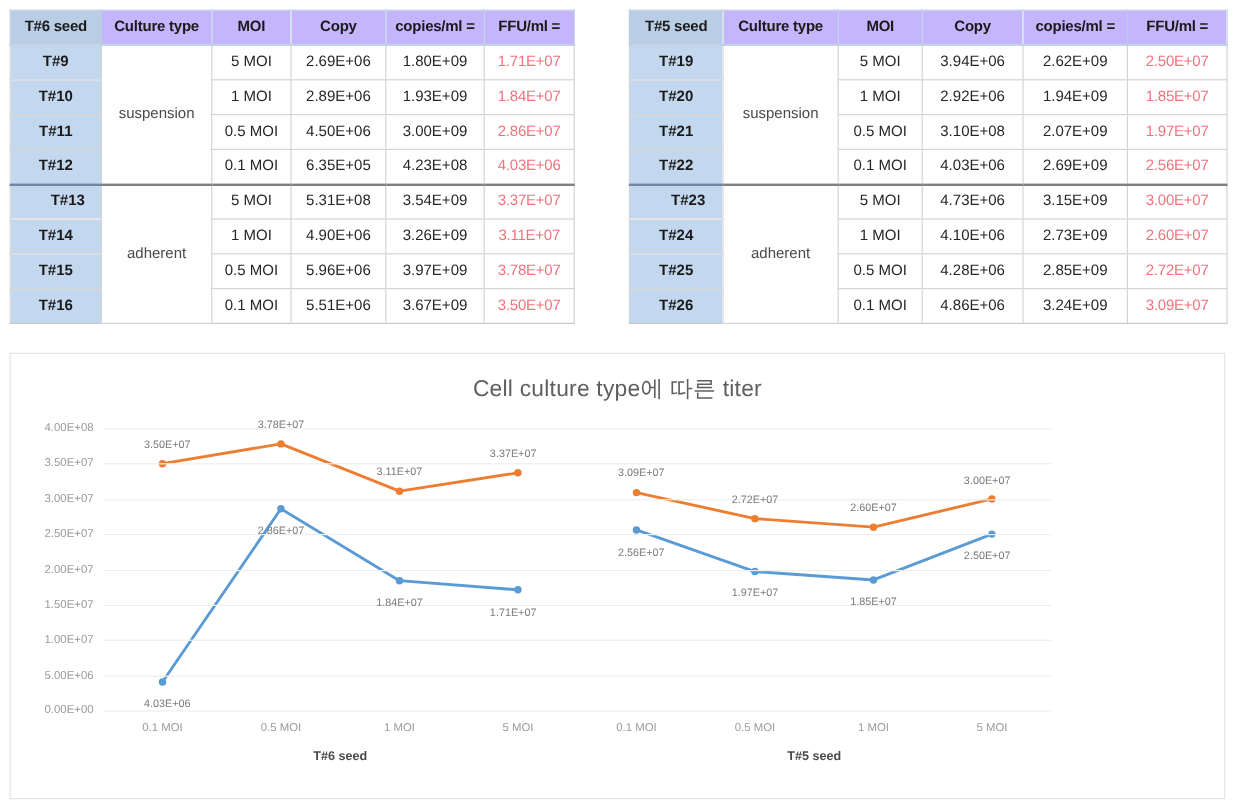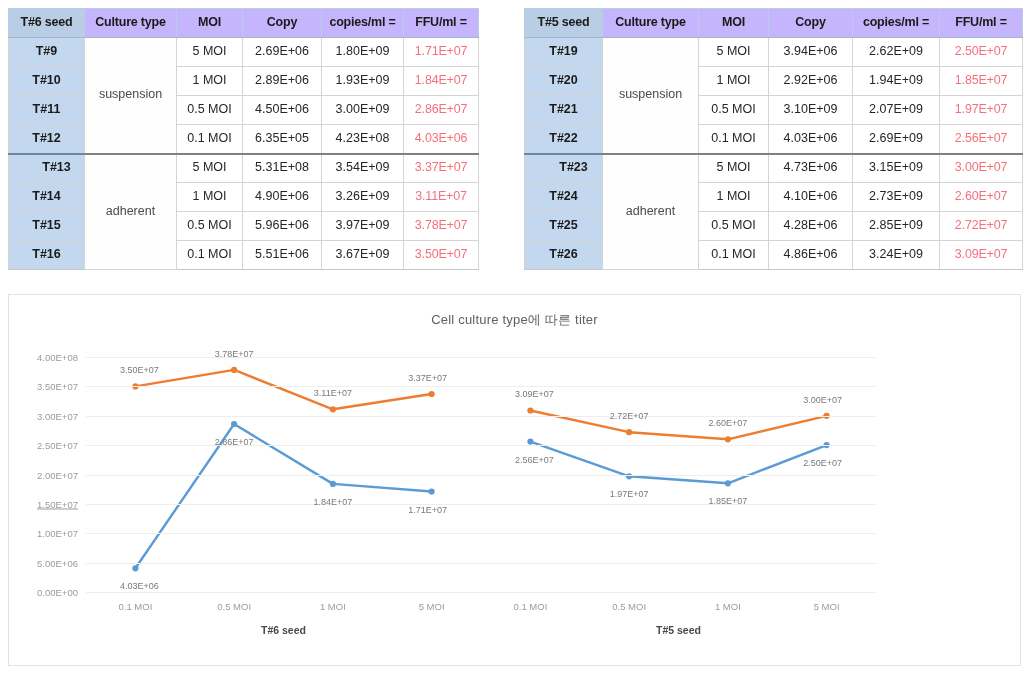--- a/index.html
+++ b/index.html
@@ -81,21 +81,21 @@
   #chart {
     position: absolute;
     left: 8px; top: 294px;
     width: 1013px; height: 372px;
     border: 1px solid #e3e3e3;
     background: #ffffff;
   }
   #chart-title {
     position: absolute; left: 0; right: 0; top: 16px;
     text-align: center;
-    font-size: 13px;
+    font-size: 19px;
     color: #5f5f5f;
     font-weight: normal;
     letter-spacing: 0.2px;
   }
   
   #plot {
     position: absolute;
     left: 77px; top: 62px;
     width: 790px; height: 235px;
   }
@@ -258,21 +258,21 @@
         <tr>
           <td class="c-id">T#20</td>
           <td class="c-moi">1 MOI</td>
           <td class="c-copy">2.92E+06</td>
           <td class="c-cpml">1.94E+09</td>
           <td class="c-ffu">1.85E+07</td>
         </tr>
         <tr>
           <td class="c-id">T#21</td>
           <td class="c-moi">0.5 MOI</td>
-          <td class="c-copy">3.10E+09</td>
+          <td class="c-copy">3.10E+08</td>
           <td class="c-cpml">2.07E+09</td>
           <td class="c-ffu">1.97E+07</td>
         </tr>
         <tr>
           <td class="c-id">T#22</td>
           <td class="c-moi">0.1 MOI</td>
           <td class="c-copy">4.03E+06</td>
           <td class="c-cpml">2.69E+09</td>
           <td class="c-ffu">2.56E+07</td>
         </tr>
@@ -334,21 +334,21 @@
           <circle cx="641.9" cy="82.3" r="3.1" fill="#ed7d31"></circle>
           <circle cx="740.6" cy="58.8" r="3.1" fill="#ed7d31"></circle>
         </svg>
     <div class="gridline" style="top: 235px;"></div>
         <div class="ytick" style="top: 235px;">0.00E+00</div>
         <div class="gridline" style="top: 205.625px;"></div>
         <div class="ytick" style="top: 205.625px;">5.00E+06</div>
         <div class="gridline" style="top: 176.25px;"></div>
         <div class="ytick" style="top: 176.25px;">1.00E+07</div>
         <div class="gridline" style="top: 146.875px;"></div>
-        <div class="ytick" style="top: 146.875px; text-decoration: underline;">1.50E+07</div>
+        <div class="ytick" style="top: 146.875px;">1.50E+07</div>
         <div class="gridline" style="top: 117.5px;"></div>
         <div class="ytick" style="top: 117.5px;">2.00E+07</div>
         <div class="gridline" style="top: 88.125px;"></div>
         <div class="ytick" style="top: 88.125px;">2.50E+07</div>
         <div class="gridline" style="top: 58.75px;"></div>
         <div class="ytick" style="top: 58.75px;">3.00E+07</div>
         <div class="gridline" style="top: 29.375px;"></div>
         <div class="ytick" style="top: 29.375px;">3.50E+07</div>
         <div class="gridline" style="top: 0px;"></div>
         <div class="ytick" style="top: 0px;">4.00E+08</div>

